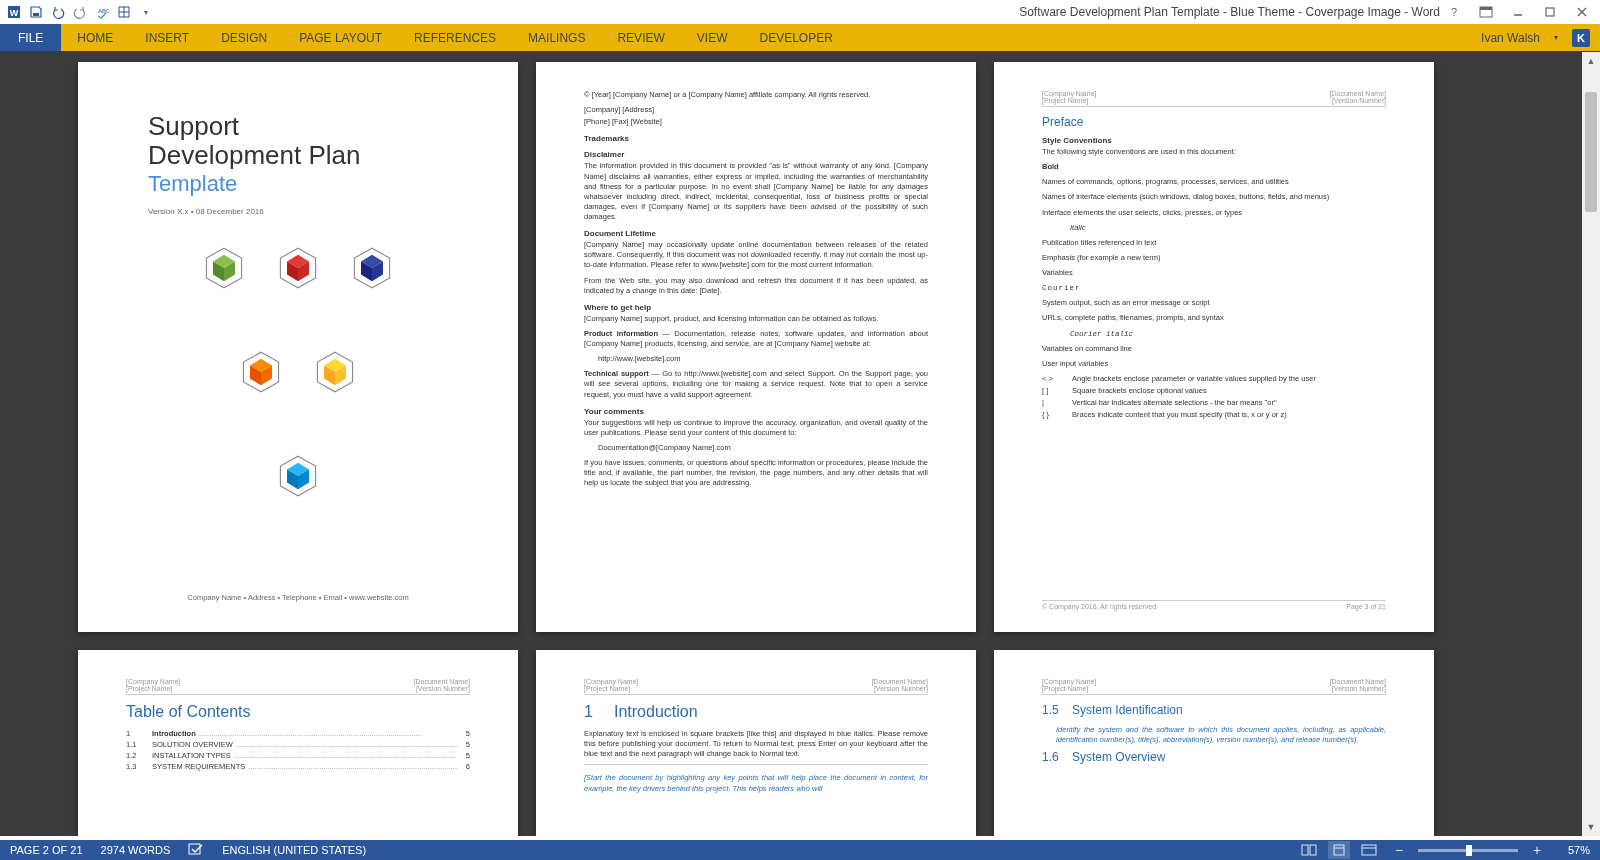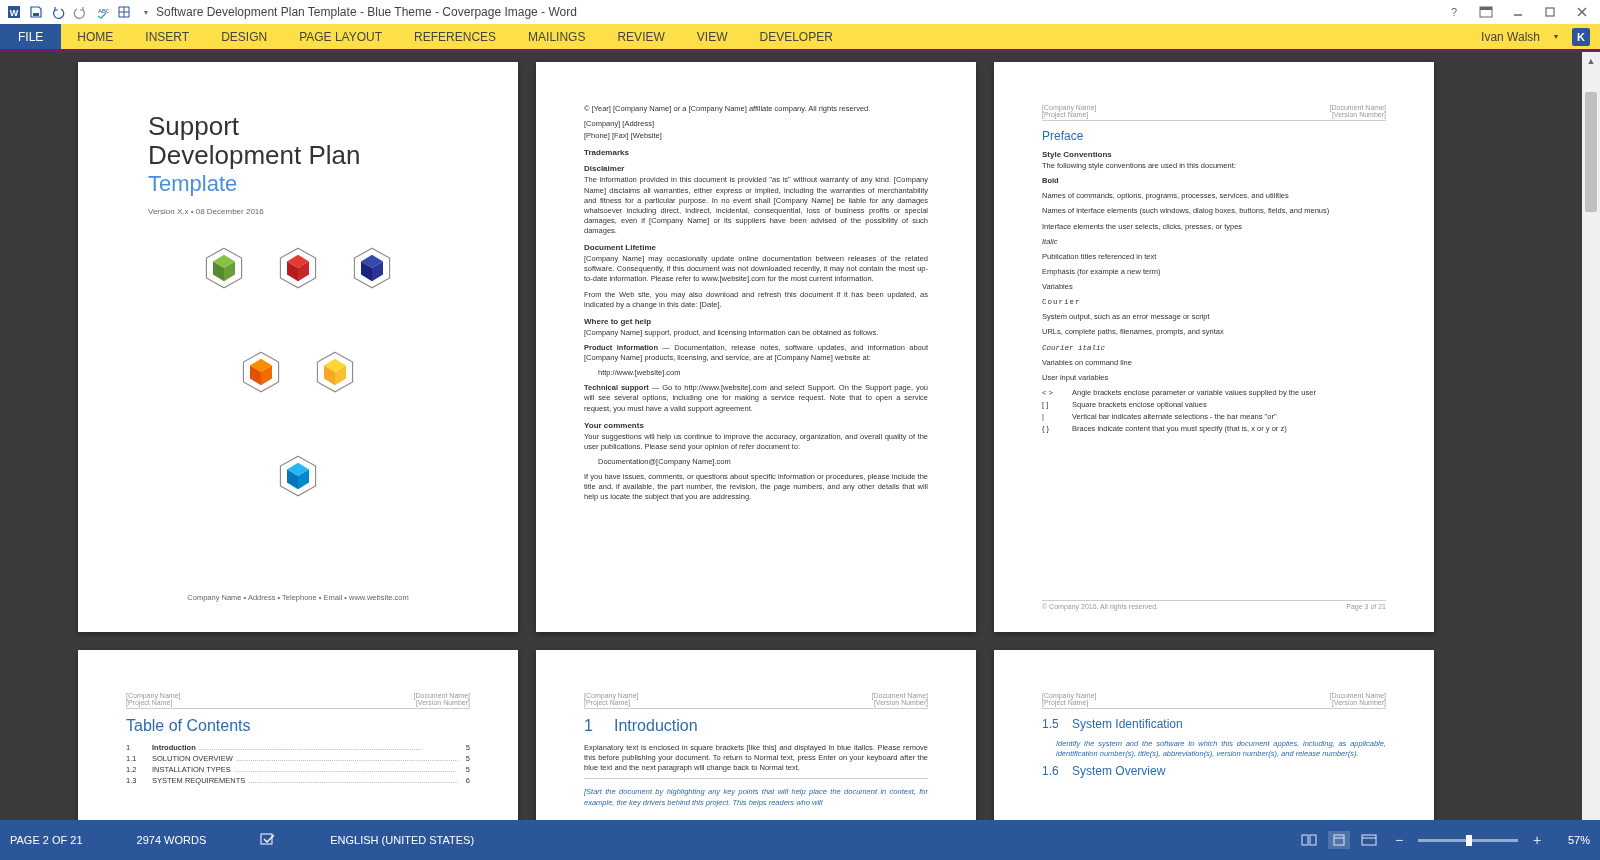--- a/index.html
+++ b/index.html
@@ -1,58 +1,58 @@
 <!DOCTYPE html>
 <html><head>
 <meta charset="utf-8">
 <style>
 * { margin: 0; padding: 0; box-sizing: border-box; }
 body { font-family: "Segoe UI", Tahoma, sans-serif; background: #fff; overflow: hidden; width: 1600px; height: 860px; position: relative; }
 .titlebar { height: 24px; background: #fff; display: flex; align-items: center; padding: 0 4px; font-size: 11px; }
 .qat { display: flex; gap: 2px; align-items: center; }
 .qat-btn { width: 20px; height: 20px; display: flex; align-items: center; justify-content: center; cursor: pointer; }
-.title-center { flex: 1; text-align: left; color: #444; font-size: 12px; }
+.title-center { flex: 1; text-align: right; color: #444; font-size: 12px; }
 .win-controls { display: flex; gap: 4px; align-items: center; }
 .win-btn { width: 28px; height: 20px; display: flex; align-items: center; justify-content: center; cursor: pointer; color: #666; }
-.ribbon-tabs { height: 28px; background: #fde047; display: flex; align-items: stretch; border-bottom: 3px solid #701a75; font-size: 12px; }
+.ribbon-tabs { height: 28px; background: #eab308; display: flex; align-items: stretch; border-bottom: 1px solid #701a75; font-size: 12px; }
 .file-tab { background: #2b579a; color: #fff; padding: 0 18px; display: flex; align-items: center; cursor: pointer; font-size: 12px; }
 .tab { padding: 0 16px; display: flex; align-items: center; color: #444; cursor: pointer; }
 .user-area { margin-left: auto; display: flex; align-items: center; gap: 14px; padding-right: 10px; color: #444; font-size: 12px; cursor: pointer; }
 .user-badge { width: 18px; height: 18px; background: #2b579a; color: #fff; display: flex; align-items: center; justify-content: center; font-size: 11px; font-weight: bold; border-radius: 2px; }
 .doc-area { position: absolute; top: 52px; bottom: 24px; left: 0; right: 18px; background: #3b3b3b; overflow: hidden; }
 .scrollbar-v { position: absolute; right: 0; top: 52px; bottom: 24px; width: 18px; background: #f0f0f0; }
 .scroll-thumb { position: absolute; top: 40px; left: 3px; width: 12px; height: 120px; background: #c0c0c0; border-radius: 2px; }
 .scroll-arrow { position: absolute; left: 3px; width: 12px; height: 14px; color: #666; font-size: 9px; text-align: center; line-height: 14px; }
 .pages-wrap { display: flex; flex-wrap: wrap; gap: 18px; padding: 10px 78px; }
-.page { width: 440px; height: 570px; background: #fff; box-shadow: 0 2px 6px rgba(0,0,0,0.4); position: relative; padding: 42px 48px; font-size: 8px; color: #333; overflow: hidden; }
+.page { width: 440px; height: 570px; background: #fff; box-shadow: 0 2px 6px rgba(0,0,0,0.4); position: relative; padding: 28px 48px; font-size: 8px; color: #333; overflow: hidden; }
 .page-short { height: 200px; }
 .cover-title { font-size: 26px; font-weight: 300; color: #333; font-family: "Segoe UI Light", sans-serif; line-height: 1.1; }
 .cover-template { font-size: 22px; color: #4a8fd8; font-weight: 300; margin-top: 2px; }
 .cover-meta { font-size: 8px; color: #666; margin-top: 10px; }
 .cube-grid { display: flex; flex-wrap: wrap; justify-content: center; gap: 30px; margin-top: 30px; width: 280px; margin-left: auto; margin-right: auto; }
 .cube { width: 44px; height: 44px; }
 .cover-footer { position: absolute; bottom: 30px; left: 0; right: 0; text-align: center; font-size: 7.5px; color: #666; }
 .hdr-row { display: flex; justify-content: space-between; font-size: 7px; color: #999; }
 .hdr-rule { border-bottom: 1px solid #ccc; margin: 2px 0 8px; }
 .ft-rule { border-top: 1px solid #ccc; margin: 8px 0 2px; }
 .h1-blue { color: #2b6cb0; font-size: 12px; font-weight: normal; margin: 8px 0 6px; }
 .h2-blue { color: #2b6cb0; font-size: 12px; font-weight: normal; margin: 4px 0 8px; }
 .bold-head { font-weight: bold; margin-top: 7px; margin-bottom: 2px; font-size: 8px; }
 .para { font-size: 7.5px; line-height: 1.35; margin-bottom: 5px; text-align: justify; }
 .indent { margin-left: 14px; }
 .toc-row { display: flex; font-size: 7.5px; margin: 2px 0; }
 .toc-num { width: 26px; }
 .toc-title { flex: 1; white-space: nowrap; overflow: hidden; position: relative; }
 .toc-title::after { content: "..........................................................................................................."; position: absolute; padding-left: 3px; color: #888; }
 .toc-page { width: 12px; text-align: right; }
-.it { font-style: italic; }
+.it { font-style: italic; margin-left: 28px; }
 .blue-it { font-style: italic; color: #2b6cb0; }
 .tb-row { display: flex; gap: 12px; font-size: 7.5px; margin: 3px 0; }
 .tb-sym { width: 18px; }
-.statusbar { position: absolute; bottom: 0; left: 0; right: 0; height: 40px; background: #2b579a; color: #fff; display: flex; align-items: center; font-size: 11px; padding: 8px 10px; gap: 36px; }
+.statusbar { position: absolute; bottom: 0; left: 0; right: 0; height: 20px; background: #2b579a; color: #fff; display: flex; align-items: center; font-size: 11px; padding: 8px 10px; }
 .sb-item { margin-right: 18px; cursor: pointer; }
 .sb-right { margin-left: auto; display: flex; align-items: center; gap: 8px; }
 .view-btn { width: 22px; height: 18px; display: flex; align-items: center; justify-content: center; cursor: pointer; opacity: 0.85; }
 .zoom-slider { width: 100px; height: 3px; background: rgba(255,255,255,0.5); position: relative; }
 .zoom-thumb { position: absolute; left: 48px; top: -4px; width: 6px; height: 11px; background: #fff; }
 .sec-num { display: inline-block; width: 30px; }
 </style>
 </head>
 <body>
 
@@ -203,21 +203,21 @@
       <div class="para">The information provided in this document is provided "as is" without warranty of any kind. [Company Name] disclaims all warranties, either express or implied, including the warranties of merchantability and fitness for a particular purpose. In no event shall [Company Name] be liable for any damages whatsoever including direct, indirect, incidental, consequential, loss of business profits or special damages, even if [Company Name] or its suppliers have been advised of the possibility of such damages.</div>
       <div class="bold-head">Document Lifetime</div>
       <div class="para">[Company Name] may occasionally update online documentation between releases of the related software. Consequently, if this document was not downloaded recently, it may not contain the most up-to-date information. Please refer to www.[website].com for the most current information.</div>
       <div class="para">From the Web site, you may also download and refresh this document if it has been updated, as indicated by a change in this date: [Date].</div>
       <div class="bold-head">Where to get help</div>
       <div class="para">[Company Name] support, product, and licensing information can be obtained as follows.</div>
       <div class="para"><b>Product information</b><span> — Documentation, release notes, software updates, and information about [Company Name] products, licensing, and service, are at [Company Name] website at:</span></div>
       <div class="para indent">http://www.[website].com</div>
       <div class="para"><b>Technical support</b><span> — Go to http://www.[website].com and select Support. On the Support page, you will see several options, including one for making a service request. Note that to open a service request, you must have a valid support agreement.</span></div>
       <div class="bold-head">Your comments</div>
-      <div class="para">Your suggestions will help us continue to improve the accuracy, organization, and overall quality of the user publications. Please send your opinion of refer document to:</div>
+      <div class="para">Your suggestions will help us continue to improve the accuracy, organization, and overall quality of the user publications. Please send your content of this document to:</div>
       <div class="para indent">Documentation@[Company Name].com</div>
       <div class="para">If you have issues, comments, or questions about specific information or procedures, please include the title and, if available, the part number, the revision, the page numbers, and any other details that will help us locate the subject that you are addressing.</div>
     </div>
 
     <div class="page">
       <div class="hdr-row">
           <span>[Company Name]</span>
           <span>[Document Name]</span>
         </div>
       <div class="hdr-row">

